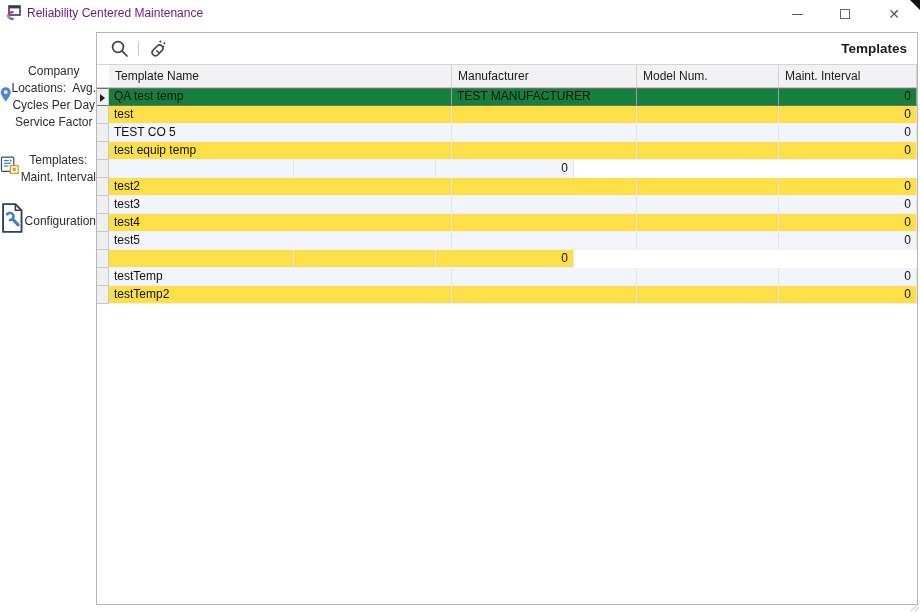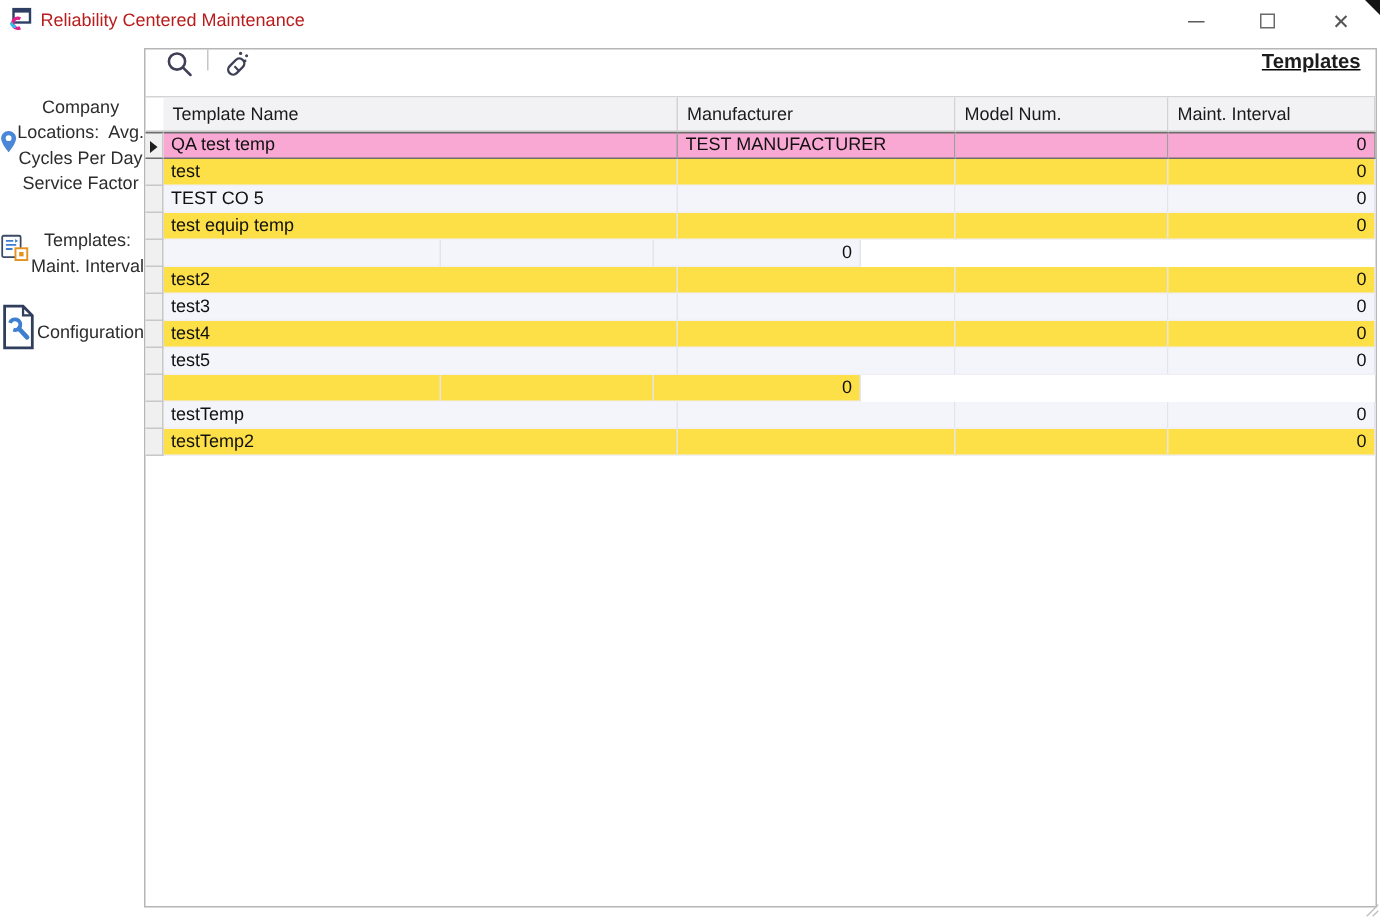--- a/index.html
+++ b/index.html
@@ -3,21 +3,21 @@
 <meta charset="utf-8">
 <style>
   * { margin:0; padding:0; box-sizing:border-box; }
   html,body { width:920px; height:612px; background:#fff; overflow:hidden;
     font-family:"Liberation Sans","DejaVu Sans",sans-serif; }
 
   
   .titlebar { position:absolute; left:0; top:0; width:920px; height:28px; background:#fff; }
   .app-icon { position:absolute; left:5px; top:5px; width:17px; height:17px; }
   .win-title { position:absolute; left:27px; top:0; height:28px; line-height:26px;
-    font-size:12px; color:#b91c1c; }
+    font-size:12px; color:#701a75; }
   .win-btn { position:absolute; top:0; width:34px; height:28px; display:flex;
     align-items:center; justify-content:center; color:#5a5a5a; cursor:default; }
   .btn-min  { left:780px; }
   .btn-max  { left:828px; }
   .btn-close{ left:877px; font-size:14px; color:#555; }
   .min-glyph { width:11px; height:0; border-top:1px solid #5a5a5a; }
   .max-glyph { width:10px; height:10px; border:1px solid #6a6a6a; }
   .corner-artifact { position:absolute; right:0; top:0; }
 
   
@@ -25,41 +25,41 @@
   .side-item { display:flex; flex-direction:row; align-items:center; cursor:pointer; }
   .side-item .lbl { font-size:12px; line-height:17px; color:#2d2d2d; text-align:center;
     white-space:pre; margin-top:6px; }
   .item-1 { margin-top:29px; }
   .item-2 { margin-top:15px; }
   .item-3 { margin-top:13px; }
 
   
   .panel { position:absolute; left:96px; top:32px; width:822px; height:573px;
     border:1px solid #b6b6b6; background:#fff; }
-  .toolbar { height:32px; display:flex; align-items:flex-start; padding:0 8px 0 13px;
-    border-bottom:1px solid #d4d4d4;text-decoration:underline; }
+  .toolbar { height:32px; display:flex; align-items:center; padding:0 8px 0 13px;
+    border-bottom:1px solid #d4d4d4; }
   .tb-sep { width:1px; height:14px; background:#c6c6c6; margin:0 9px; }
   .tb-icon { display:flex; align-items:center; cursor:pointer; }
   .tb-spacer { flex:1; }
   .view-title { font-size:13.5px; font-weight:bold; color:#1c1c1c; padding-right:2px; }
 
   
   .grid { font-size:12px; color:#111; }
   .g-head { display:flex; height:23px;align-items:flex-end; }
   .sel-col { width:12px; background:#f0f0f0; border-right:1px solid #c8c8c8;
     border-bottom:1px solid #c8c8c8; position:relative; }
   .h-cell { background:#f2f2f4; border-right:1px solid #d2d2d2; border-bottom:1px solid #c4c4c4;
     line-height:22px; padding-left:6px; color:#1a1a1a; white-space:nowrap; overflow:hidden; cursor:pointer; }
   .c0 { width:343px; } .c1 { width:185px; } .c2 { width:142px; } .c3 { width:138px; }
   .row { display:flex; height:18px; cursor:default; }
   .cell { line-height:17px; padding-left:5px; border-right:1px solid #e4e4ec;
     border-bottom:1px solid #efeff5; white-space:nowrap; overflow:hidden; background:#fde047; }
   .cell.num { text-align:right; padding-right:5px; padding-left:0; }
   .row:nth-child(odd):not(.selected) .cell { background:#f4f4fb; }
-  .row.selected .cell { background:#f9a8d4; border-top:1px solid #6e6e6e;
+  .row.selected .cell { background:#15803d; border-top:1px solid #6e6e6e;
     border-bottom:1px solid #6e6e6e; border-right:1px solid #9e9e9e; line-height:15px; }
   .row.selected .sel-col { border-top:1px solid #6e6e6e; border-bottom:1px solid #6e6e6e; }
   .arrow { display:none; position:absolute; left:3px; top:5px; width:0; height:0;
     border-left:5px solid #1d1d1d; border-top:4px solid transparent; border-bottom:4px solid transparent; }
   .row.selected .arrow { display:block; }
 
   .resize-grip { position:absolute; right:1px; bottom:1px; }
 </style>
 </head>
 <body>

